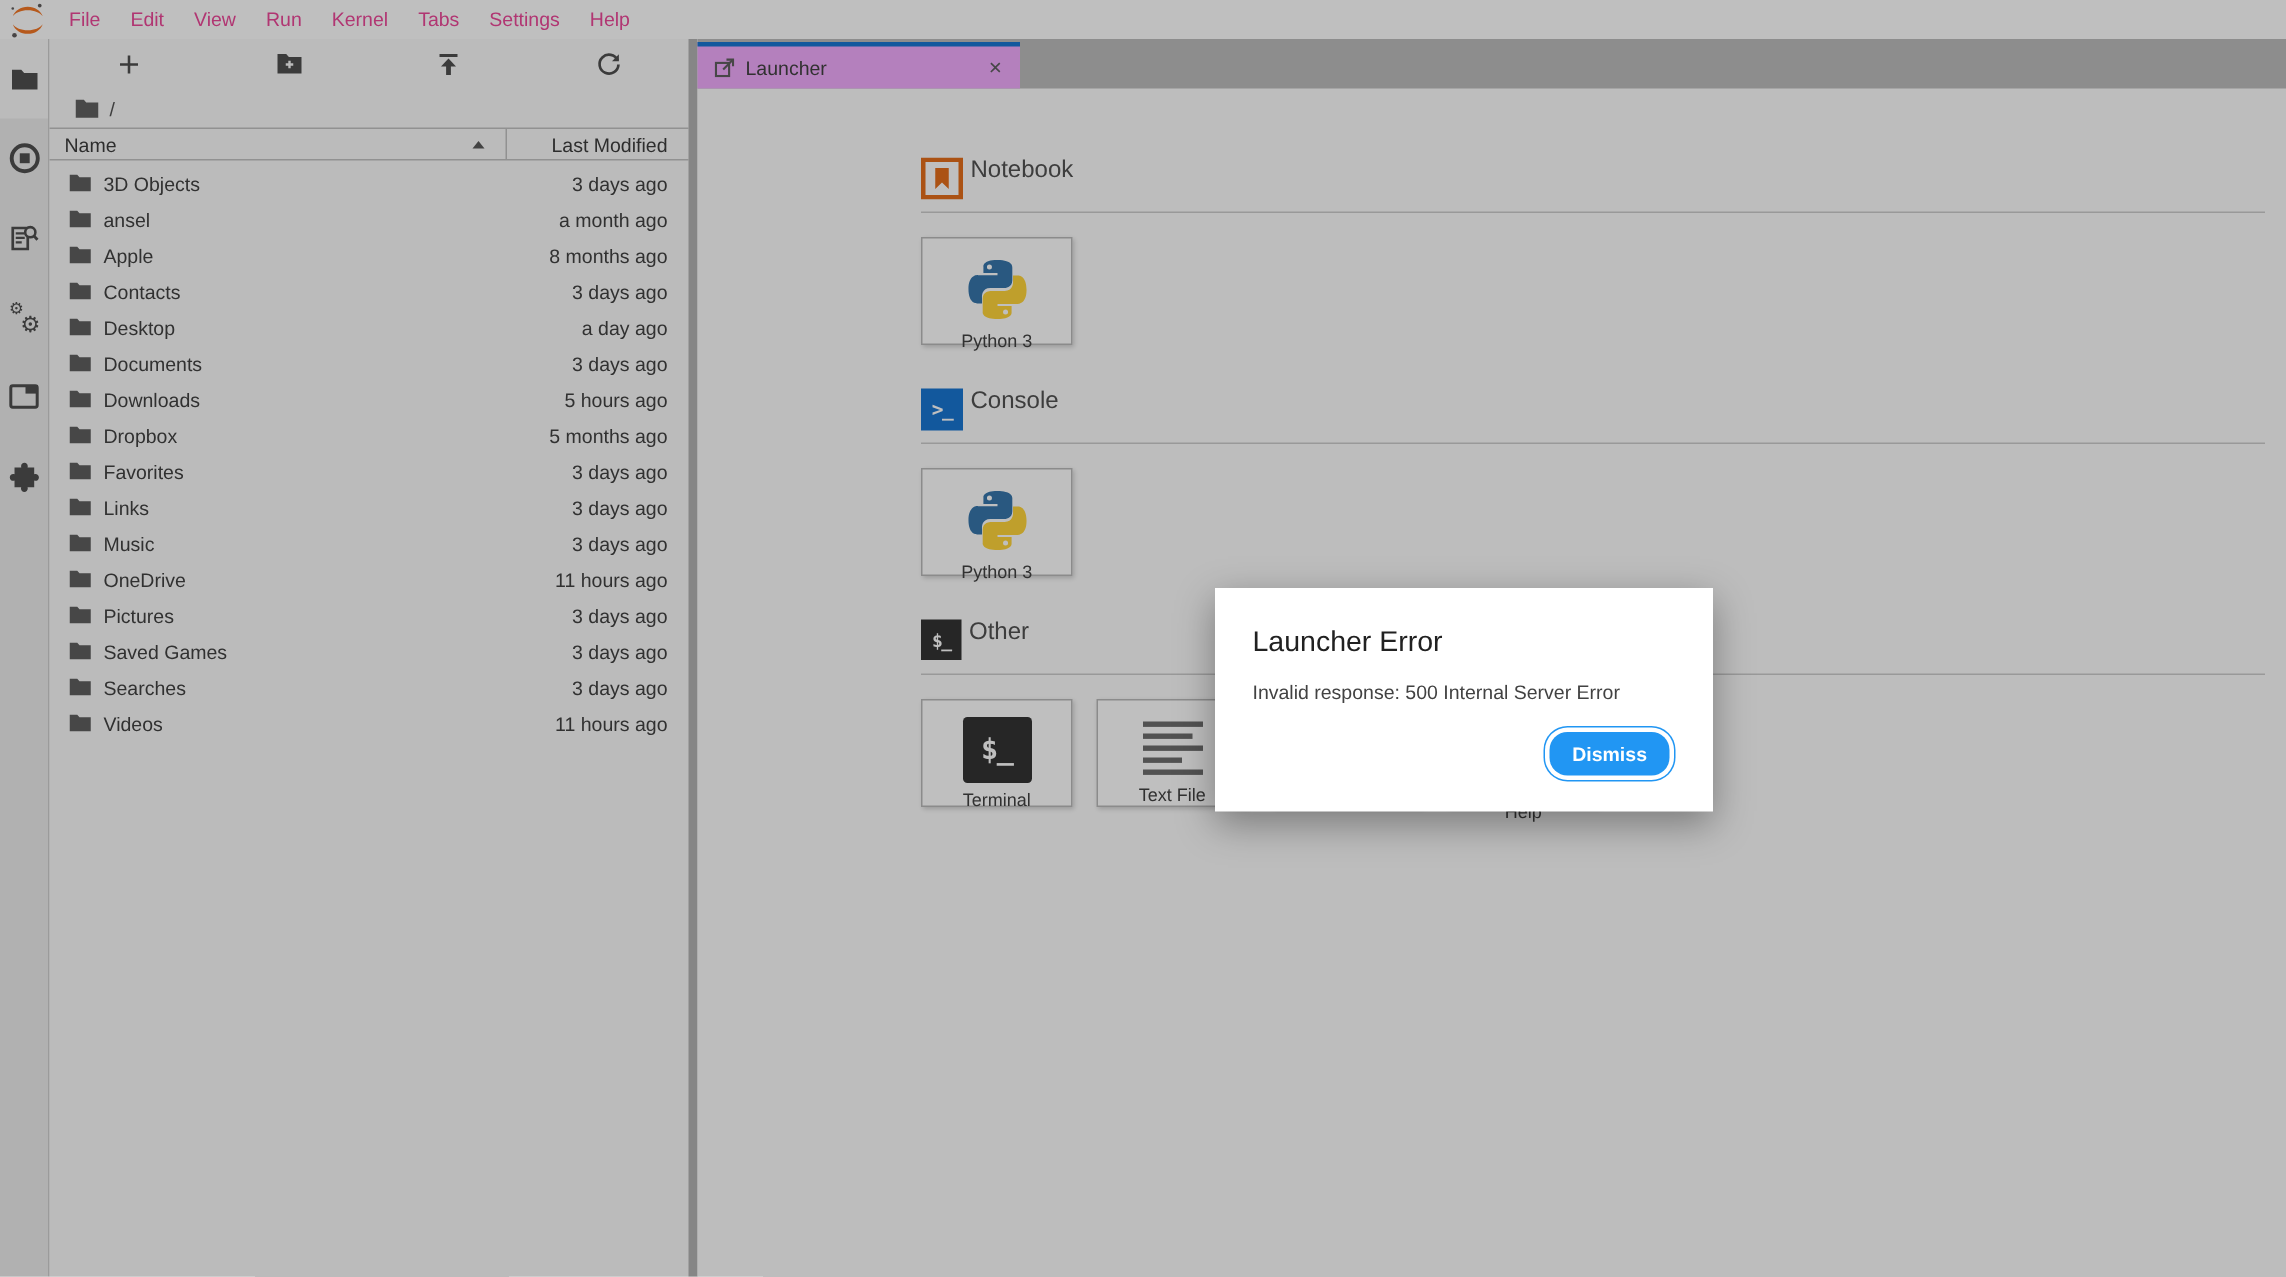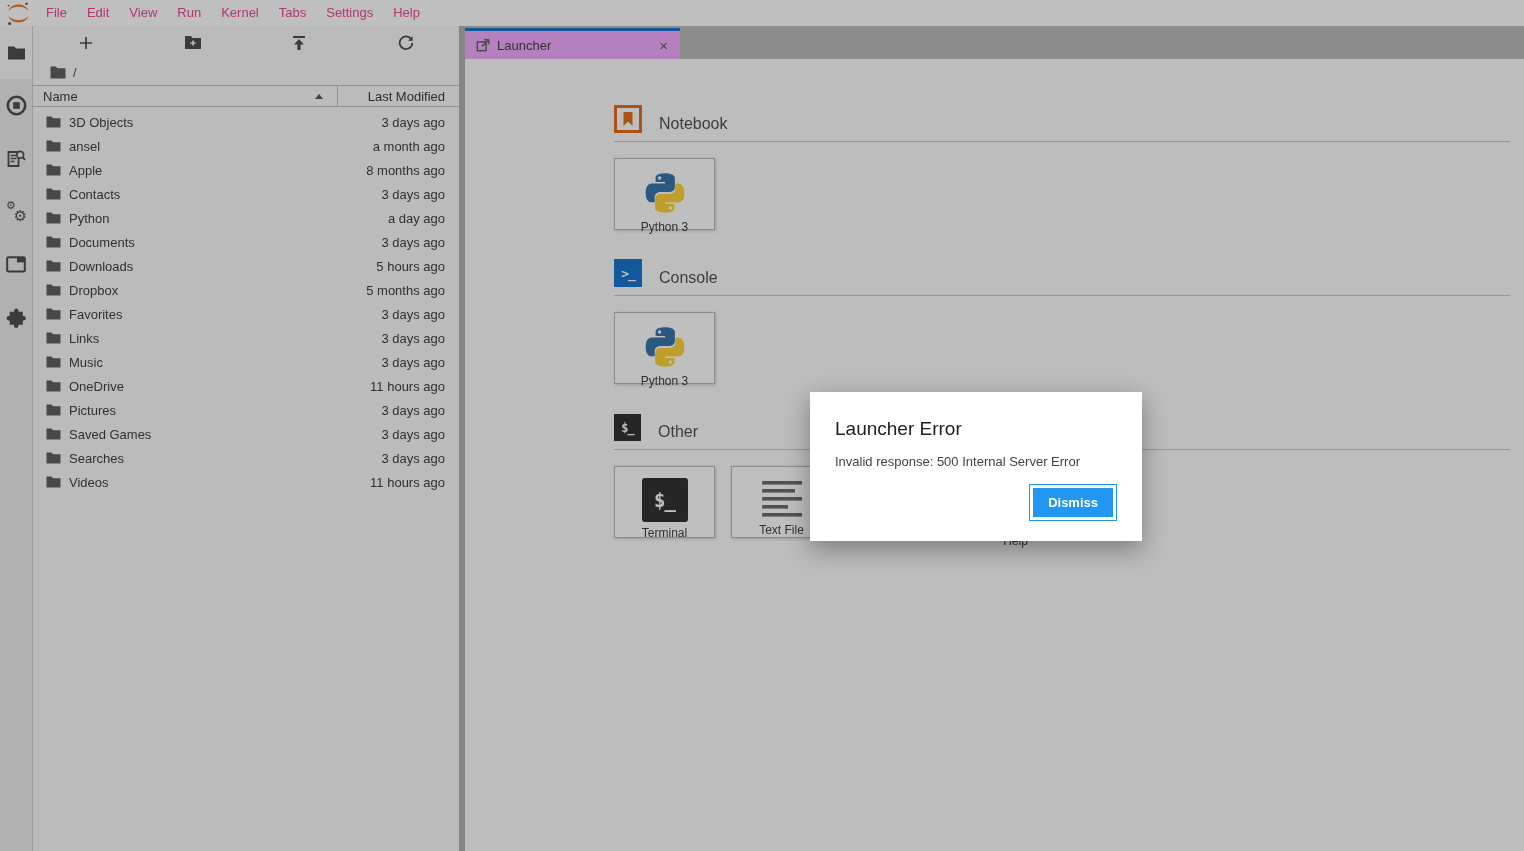--- a/index.html
+++ b/index.html
@@ -47,21 +47,21 @@
 
   
   .main-area { flex:1; display:flex; flex-direction:column; background:#fcfcfc; min-width:0; }
   .tabbar { height:33px; background:#bdbdbd; display:flex; }
   .tab { width:215px; margin-top:2px; background:#f0abfc; border-top:3px solid #1976d2;
          display:flex; align-items:center; gap:7px; padding:0 8px 0 11px; font-size:13px; color:#424242; }
   .tab-label { flex:1; }
   .tab-close { font-size:15px; color:#5f5f5f; padding:0 4px; line-height:1; }
 
   .launcher-body { flex:1; padding:46px 14px 0 149px; overflow:hidden; }
-  .section-header { display:flex; align-items:flex-end; gap:17px; height:28px; }
+  .section-header { display:flex; align-items:flex-start; gap:5px; height:28px; }
   .section-title { font-size:16px; color:#525252; }
   .section-divider { border-bottom:1px solid #cccccc; margin-top:8px; }
   .cards-row { display:flex; gap:16px; margin-top:16px; margin-bottom:29px; }
   .card { width:101px; height:72px; background:#ffffff; border:1px solid #bababa;
           box-shadow:1px 1px 3px rgba(0,0,0,0.18); display:flex; flex-direction:column; align-items:center; cursor:pointer; }
   .card-icon { margin-top:11px; height:54px; display:flex; align-items:center; justify-content:center; }
   .card-label { margin-top:4px; font-size:12px; color:#424242; text-align:center; line-height:1.2; padding:0 4px; }
 
   
   .console-chip { width:28px; height:28px; background:#1976d2; display:flex; align-items:center; justify-content:center;
@@ -74,21 +74,21 @@
   .md-m { font-size:33px; font-weight:bold; color:#7b1fa2; line-height:0.8; font-family:"Liberation Sans",sans-serif; }
   .md-tri { width:0; height:0; border-left:11px solid transparent; border-right:11px solid transparent; border-top:13px solid #7b1fa2; margin-top:3px; }
 
   
   .overlay { position:absolute; inset:0; background:rgba(0,0,0,0.25); z-index:40; }
   .dialog { position:absolute; left:810px; top:392px; width:332px; height:149px; background:#fff; z-index:50;
             box-shadow:0 8px 24px rgba(0,0,0,0.35); padding:26px 25px 0 25px; }
   .dialog-title { font-size:19px; color:#212121; line-height:1.2; }
   .dialog-message { font-size:13px; color:#424242; margin-top:13px; }
   .dialog-footer { display:flex; justify-content:flex-end; margin-top:19px; padding-right:4px; }
-  .btn-primary { background:#2196f3; color:#fff; border:none; border-radius:0; font-family:"Liberation Sans",sans-serif;
+  .btn-primary { background:#2196f3; color:#fff; border:none; border-radius:12px; font-family:"Liberation Sans",sans-serif;
                  font-size:13px; font-weight:bold; padding:7px 15px; min-width:77px; cursor:pointer;
                  box-shadow:0 0 0 3px #ffffff, 0 0 0 4px #2196f3; }
 
   svg { display:block; }
 </style>
 </head>
 <body>
 
 <div class="menubar">
   <div class="logo-box">
@@ -237,21 +237,21 @@
     <span class="fb-row-name">Contacts</span>
     <span class="fb-row-time">3 days ago</span>
   </div>
 
   <div class="fb-row">
     <span class="fb-row-icon">
       <svg width="15" height="12" viewBox="0 0 15 12">
               <path d="M0.5 0.5h5l1.5 1.7h7.5v9.3H.5z" fill="#5f5f5f"></path>
             </svg>
     </span>
-    <span class="fb-row-name">Python</span>
+    <span class="fb-row-name">Desktop</span>
     <span class="fb-row-time">a day ago</span>
   </div>
 
   <div class="fb-row">
     <span class="fb-row-icon">
       <svg width="15" height="12" viewBox="0 0 15 12">
               <path d="M0.5 0.5h5l1.5 1.7h7.5v9.3H.5z" fill="#5f5f5f"></path>
             </svg>
     </span>
     <span class="fb-row-name">Documents</span>

